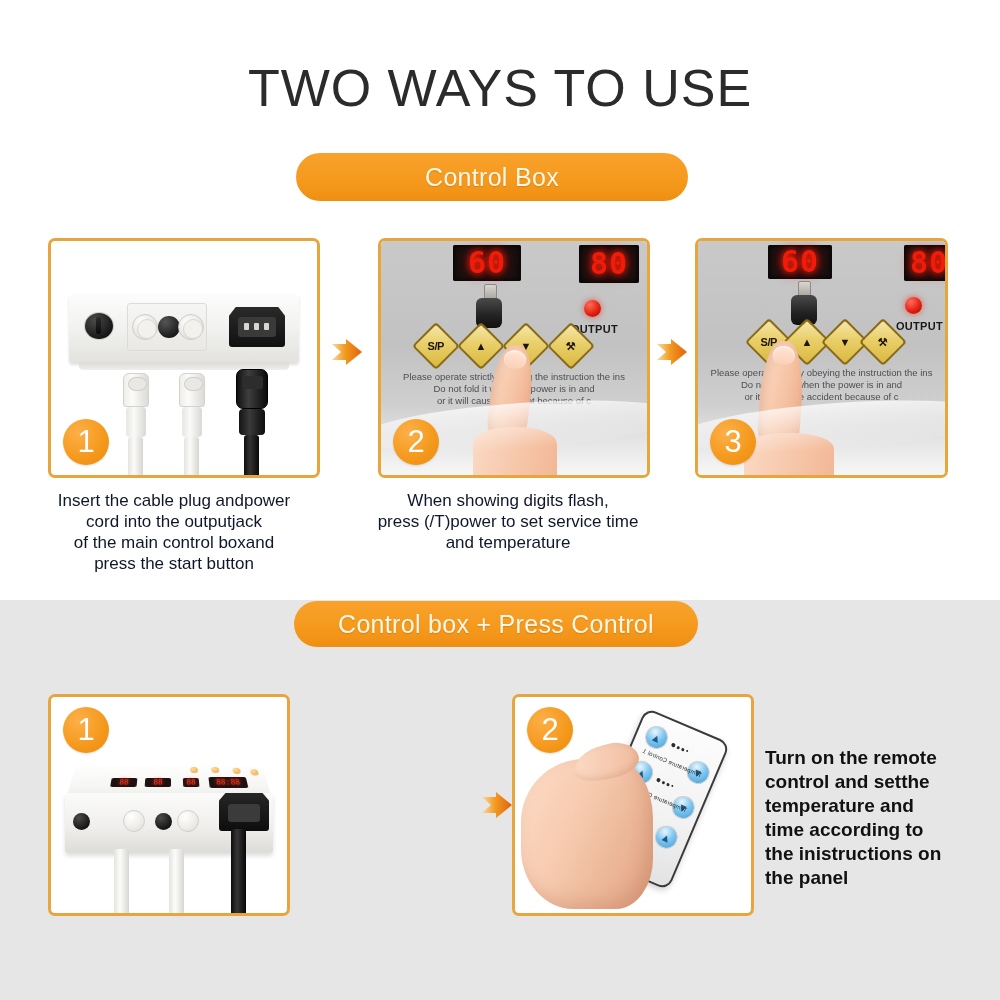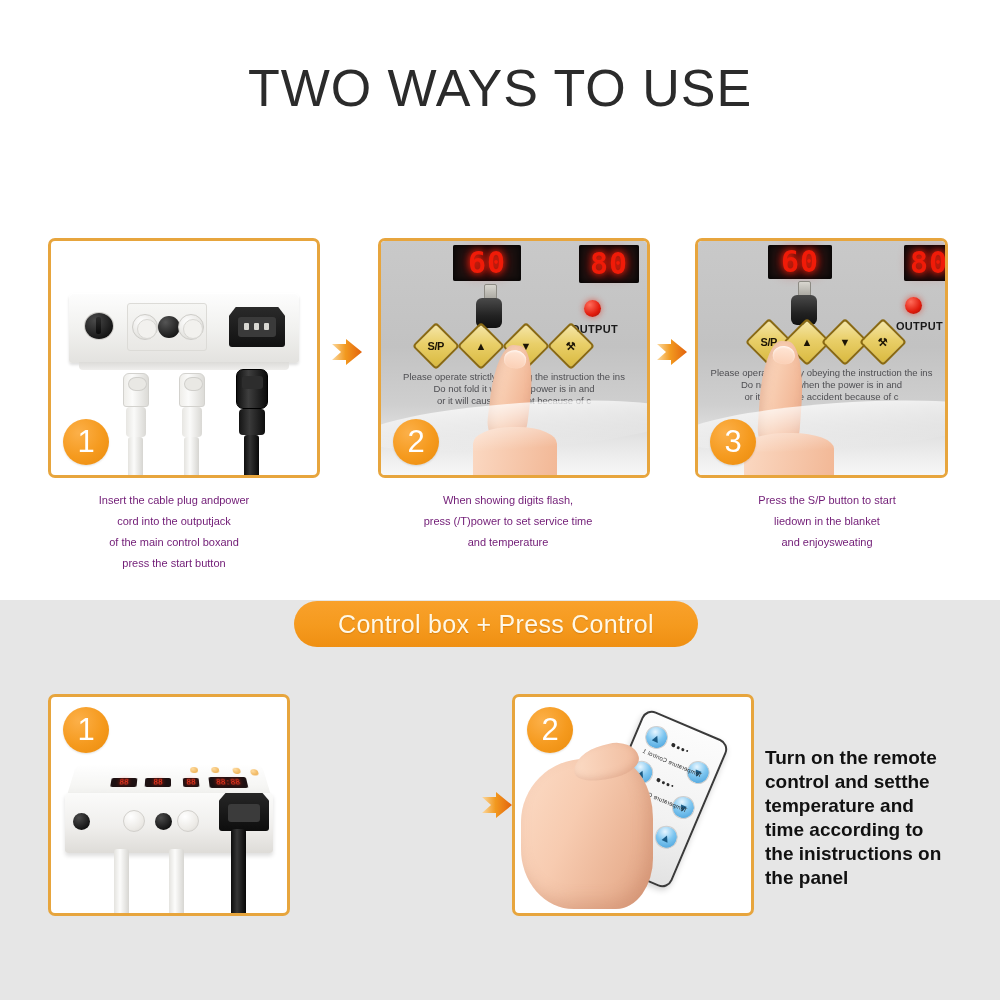--- a/index.html
+++ b/index.html
@@ -54,21 +54,21 @@
     box-shadow:0 1px 2px rgba(0,0,0,.12);
   }
   .badge-bl { left:12px; bottom:10px; width:46px; height:46px; }
   .badge-tl { left:12px; top:10px; width:46px; height:46px; }
 
   
   .arrow-ic { position:absolute; width:34px; height:30px; z-index:6; }
 
   
   .cap {
-    position:absolute; font-size:11px; line-height:21px; color:#701a75;
+    position:absolute; font-size:17px; line-height:21px; color:#0f172a;
     text-align:center; white-space:pre-line;
   }
   #cap-1 { left:16px; top:490px; width:316px; }
   #cap-2 { left:348px; top:490px; width:320px; }
   #cap-3 { left:682px; top:490px; width:290px; }
   .cap-left {
     position:absolute; font-size:19px; line-height:24px; color:#111;
     text-align:left; white-space:pre-line;
   }
   #cap-4 { left:303px; top:740px; width:185px; }
@@ -324,20 +324,23 @@
 </head>
 <body>
 
 <div class="page">
 
   <div class="section-top"></div>
   <div class="section-bottom"></div>
 
   <div class="main-title">TWO WAYS TO USE</div>
 
+  <div class="pill" id="pill-1">
+    <span>Control Box</span>
+  </div>
 
   <div class="panel" id="panel-1">
     <div class="ph">
       <div class="cbox-rear">
         <div class="pwr-sw"></div>
         <div class="recess">
           <div class="din" style="left:4px; top:10px;"></div>
           <div class="knob-blk" style="left:30px; top:12px;"></div>
           <div class="din" style="left:50px; top:10px;"></div>
         </div>
@@ -469,23 +472,20 @@
     <div class="badge badge-bl">3</div>
   </div>
 
   <div class="cap" id="cap-1">Insert the cable plug andpower
 cord into the outputjack
 of the main control boxand
 press the start button</div>
   <div class="cap" id="cap-2">When showing digits flash,
 press (/T)power to set service time
 and temperature</div>
-  <div class="cap" id="cap-3">Press the S/P button to start
-liedown in the blanket
-and enjoysweating</div>
 
   <div class="pill" id="pill-2">
     <span>Control box + Press Control</span>
   </div>
 
   <div class="panel" id="panel-4">
     <div class="ph">
       <div class="cbox4-top">
         <div class="sm-led" style="left:40px; top:18px; width:26px;">
           <i>88</i>

